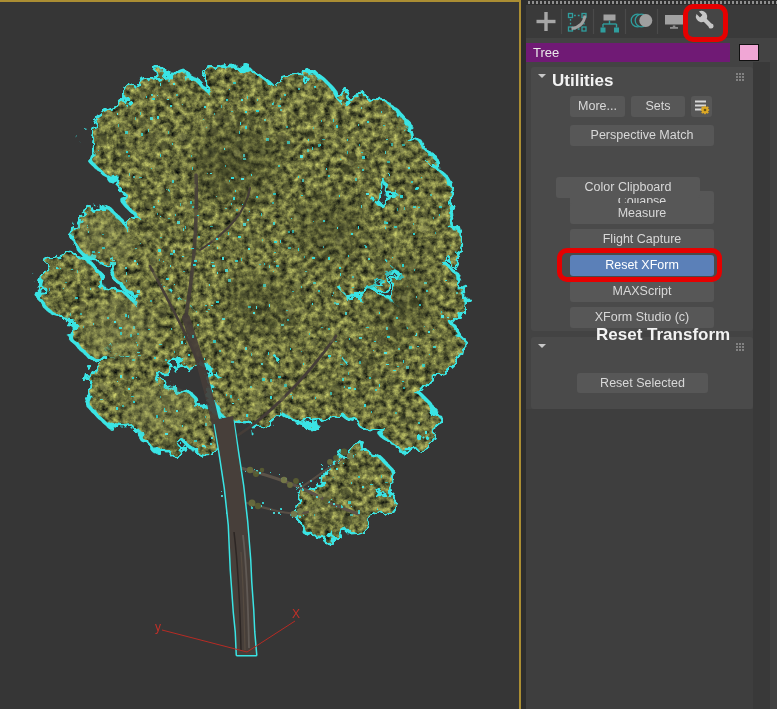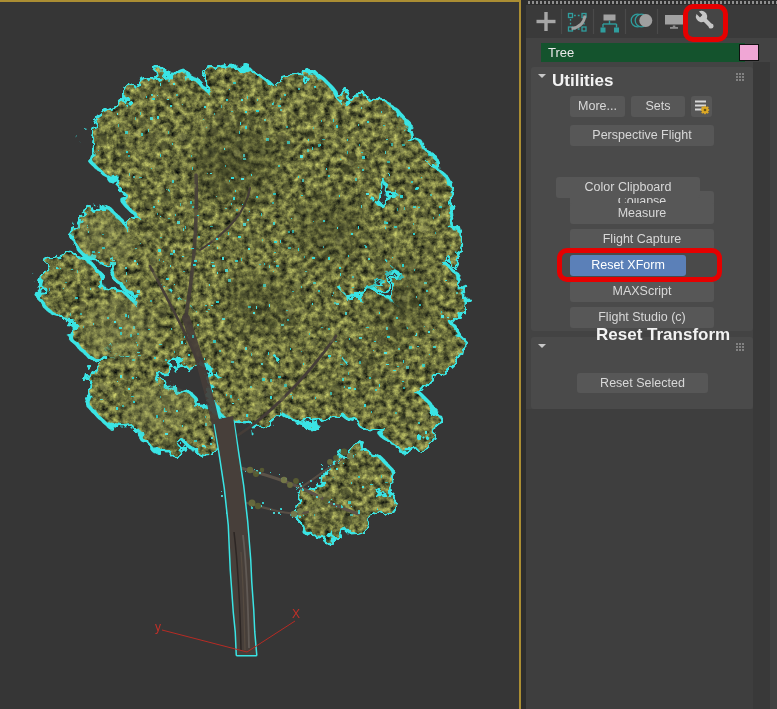--- a/index.html
+++ b/index.html
@@ -1086,21 +1086,21 @@
  <rect x="672.8" y="25.5" width="2.5" height="1.5" fill="#8e8e8e"></rect>
 
  <g transform="translate(701.5,16.5) rotate(45)" fill="#c6c6c6">
   <path d="M -5.35,-1.7 A 5.7,5.7 0 1 1 -5.35,1.7 L -0.4,1.7 L -0.4,-1.7 Z"></path>
   <path d="M 0,-2.1 L 11.9,-2.1 A 2.6,2.6 0 1 1 11.9,2.1 L 0,2.1 Z"></path>
  </g>
 </svg>
 
  <div style="left:683px;top:4px;width:45px;height:38px;border:5px solid #e60000;border-radius:10px;"></div>
 
- <div style="left:541px;top:43px;width:204px;height:19px;background:#14532d;color:#e9e9e9;
+ <div style="left:526px;top:43px;width:204px;height:19px;background:#701a75;color:#e9e9e9;
       font-size:13px;line-height:19px;padding-left:7px;">Tree</div>
  <div style="left:739px;top:44px;width:20px;height:17px;background:#f0a6d5;border:1px solid #101010;"></div>
 
  <div style="left:753px;top:62px;width:17px;height:647px;background:#393939;"></div>
  <div style="left:770px;top:62px;width:7px;height:647px;background:#424242;"></div>
  <div style="left:526px;top:409px;width:227px;height:300px;background:#3e3e3e;"></div>
 
  <div style="left:531px;top:67px;width:222px;height:264px;background:#4a4a4a;border-radius:3px;"></div>
  <div style="left:538px;top:74px;width:0;height:0;border-left:4px solid transparent;
       border-right:4px solid transparent;border-top:4.5px solid #c8c8c8;"></div>
@@ -1122,28 +1122,28 @@
   <rect x="9.8" y="13.2" width="2" height="1.6"></rect>
   <rect x="16.2" y="13.2" width="2" height="1.6"></rect>
   <rect x="10.5" y="10.5" width="1.8" height="1.8" transform="rotate(45 11.4 11.4)"></rect>
   <rect x="15.7" y="10.5" width="1.8" height="1.8" transform="rotate(45 16.6 11.4)"></rect>
   <rect x="10.5" y="15.7" width="1.8" height="1.8" transform="rotate(45 11.4 16.6)"></rect>
   <rect x="15.7" y="15.7" width="1.8" height="1.8" transform="rotate(45 16.6 16.6)"></rect>
  </g>
  <circle cx="14" cy="14" r="1.3" fill="#6a5510"></circle>
 </svg>
 </div>
- <div class="btn" style="left:570px;top:125px;width:144px;">Perspective Flight</div>
+ <div class="btn" style="left:570px;top:125px;width:144px;">Perspective Match</div>
 <div class="btn" style="left:570px;top:151px;width:144px;margin-top:40px;">Collapse</div>
 <div class="btn" style="left:556px;top:177px;width:144px;">Color Clipboard</div>
 <div class="btn" style="left:570px;top:203px;width:144px;">Measure</div>
 <div class="btn" style="left:570px;top:229px;width:144px;">Flight Capture</div>
-<div class="btn" style="left:570px;top:255px;width:116px;background:#5b80b8;color:#ffffff;">Reset XForm</div>
+<div class="btn" style="left:570px;top:255px;width:144px;background:#5b80b8;color:#ffffff;">Reset XForm</div>
 <div class="btn" style="left:570px;top:281px;width:144px;">MAXScript</div>
-<div class="btn" style="left:570px;top:307px;width:144px;">Flight Studio (c)</div>
+<div class="btn" style="left:570px;top:307px;width:144px;">XForm Studio (c)</div>
  <div style="left:557px;top:248px;width:165px;height:34px;border:5px solid #e60000;border-radius:10px;"></div>
 
  <div style="left:531px;top:337px;width:222px;height:72px;background:#4a4a4a;border-radius:3px;"></div>
  <div style="left:538px;top:344px;width:0;height:0;border-left:4px solid transparent;
       border-right:4px solid transparent;border-top:4.5px solid #c8c8c8;"></div>
  <div class="hdr" style="left:552px;top:325px;padding-left:44px;">Reset Transform</div>
  <div style="position:absolute;left:736px;top:343px;width:1.6px;height:1.6px;background:#828282;box-shadow:3px 0 #828282,6px 0 #828282,0 3px #828282,3px 3px #828282,6px 3px #828282,0 6px #828282,3px 6px #828282,6px 6px #828282;"></div>
  <div class="btn" style="left:577px;top:373px;width:131px;height:20px;line-height:20px;">Reset Selected</div>
 
 </body></html>

